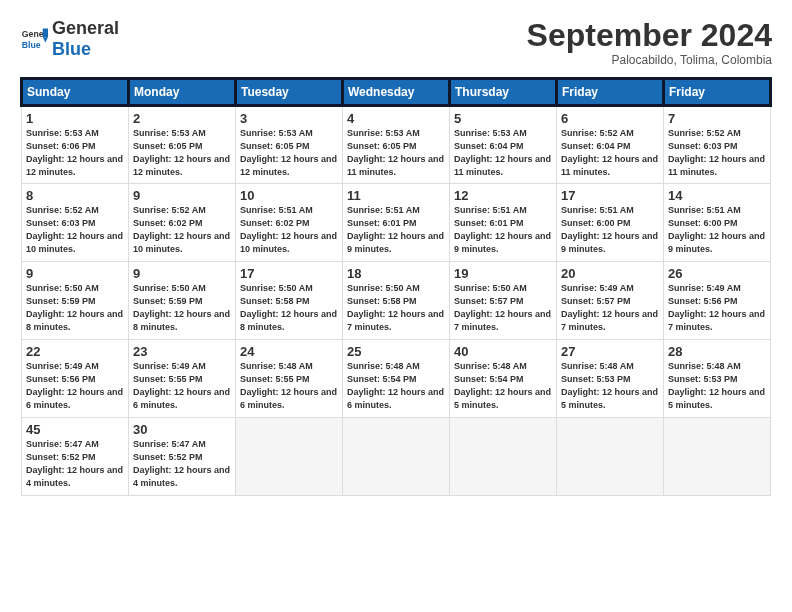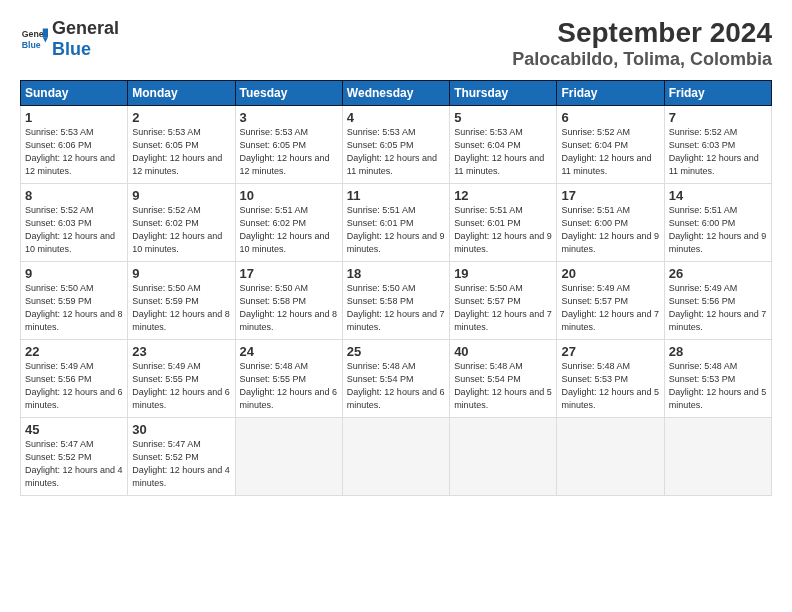--- a/index.html
+++ b/index.html
@@ -28,43 +28,42 @@
       gap: 4px;
     }
     .logo-icon {
       width: 28px;
       height: 28px;
     }
     .title-area {
       text-align: right;
     }
     .month-title {
-      font-size: 28px;
+      font-size: 32px;
       font-weight: bold;
       color: #333;
       line-height: 1.1;
     }
     .subtitle {
-      font-size: 18px;
+      font-size: 12px;
       color: #555;
-      font-weight: bold;
     }
     table {
       width: 100%;
       border-collapse: collapse;
       table-layout: fixed;
     }
     th {
       background-color: #1a6bb5;
       color: #fff;
       font-size: 12px;
       font-weight: bold;
       padding: 5px 4px;
       text-align: left;
-      border: 1px solid #0f172a;
+      border: 3px solid #0f172a;
     }
     td {
       vertical-align: top;
       border: 1px solid #ddd;
       padding: 4px 4px 3px 4px;
       font-size: 9.5px;
       color: #333;
       background: #fff;
       height: 78px;
     }
@@ -74,20 +73,21 @@
     .day-num {
       font-size: 13px;
       font-weight: bold;
       display: block;
       margin-bottom: 1px;
     }
     .cell-text {
       font-size: 9px;
       line-height: 1.45;
       color: #333;
+      font-weight: bold;
     }
   </style>
 </head>
 <body>
 
 <div class="page">
   <div class="header-area">
     <div class="logo">
       <svg class="logo-icon" viewBox="0 0 32 32" xmlns="http://www.w3.org/2000/svg">
         <text x="2" y="14" font-size="10" font-weight="bold" fill="#333">General</text>

